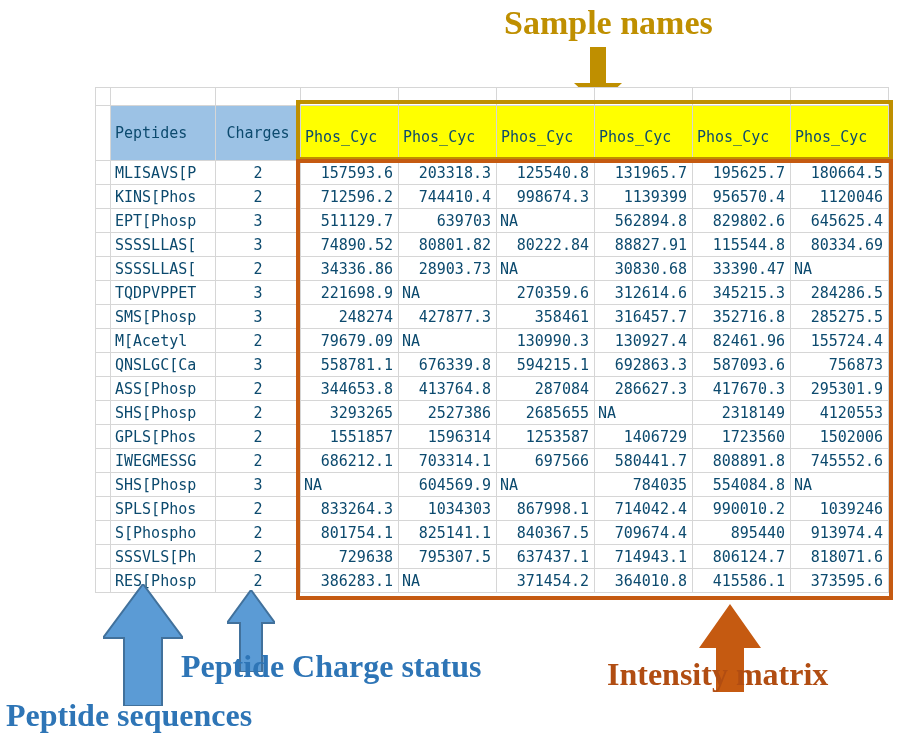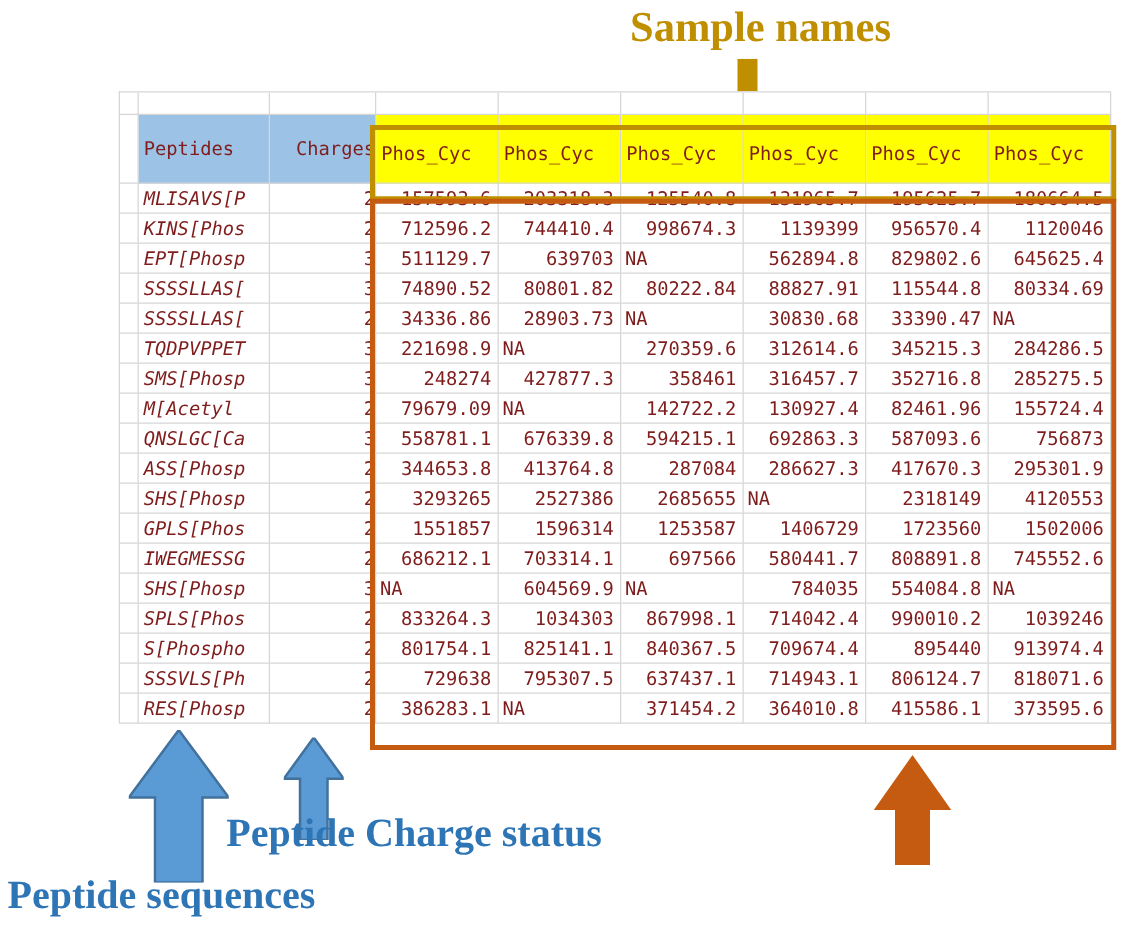--- a/index.html
+++ b/index.html
@@ -20,43 +20,43 @@
   .ann-sample{left:504px;top:4px;font-size:34px;}
   .ann-charge{left:181px;top:648px;font-size:32px;}
   .ann-seq{left:6px;top:697px;font-size:32px;}
   .ann-intensity{left:607px;top:656px;font-size:32px;}
 
   
   .arrow{position:absolute;}
 
   
   .sheet{
-    position:absolute;left:95px;top:73px;
+    position:absolute;left:95px;top:87px;
     display:grid;
     grid-template-columns:15px 105px 85px repeat(6, 98px);
     grid-template-rows:18px 55px repeat(18, 24px);
     border-left:1px solid #d6d6d6;
     border-top:1px solid #d6d6d6;
     background:#ffffff;
     font-size:15px;
-    color:#7f1d1d;
+    color:#0c4a6e;
   }
   .cell{
     border-right:1px solid #d6d6d6;
     border-bottom:1px solid #d6d6d6;
     overflow:hidden;
     white-space:nowrap;
     box-sizing:border-box;
     display:flex;
     align-items:center;
   }
   .cell.hdr-blue{background:#9cc2e5;}
   .cell.hdr-yellow{background:#ffff00;display:block;padding-top:5px;line-height:21px;}
-  .cell.peptide{padding-left:4px;font-style:italic;}
-  .cell.charge{justify-content:flex-end;}
+  .cell.peptide{padding-left:4px;}
+  .cell.charge{justify-content:center;}
   .cell.num{justify-content:flex-end;padding-right:5px;}
   .cell.na{justify-content:flex-start;padding-left:3px;}
   .hdr-label{padding-left:4px;}
   .hdr-line{padding-left:4px;margin-top:16px;}
 
   
   .boxoverlay{position:absolute;box-sizing:border-box;pointer-events:none;background:transparent;}
   .yellow-box{left:296px;top:100px;width:597px;height:61px;border:4px solid #bf8f00;}
   .orange-box{left:296px;top:159px;width:597px;height:441px;border:4px solid #c55a11;}
 </style>
@@ -173,21 +173,21 @@
       <div class="cell num">427877.3</div>
       <div class="cell num">358461</div>
       <div class="cell num">316457.7</div>
       <div class="cell num">352716.8</div>
       <div class="cell num">285275.5</div>
       <div class="cell "></div>
       <div class="cell peptide">M[Acetyl</div>
       <div class="cell charge">2</div>
       <div class="cell num">79679.09</div>
       <div class="cell na">NA</div>
-      <div class="cell num">142722.2</div>
+      <div class="cell num">130990.3</div>
       <div class="cell num">130927.4</div>
       <div class="cell num">82461.96</div>
       <div class="cell num">155724.4</div>
       <div class="cell "></div>
       <div class="cell peptide">QNSLGC[Ca</div>
       <div class="cell charge">3</div>
       <div class="cell num">558781.1</div>
       <div class="cell num">676339.8</div>
       <div class="cell num">594215.1</div>
       <div class="cell num">692863.3</div>
@@ -289,14 +289,15 @@
   </svg>
 
   <svg class="arrow" style="left:699px;top:604px" width="62" height="88" viewBox="0 0 62 88">
     <polygon points="31,0 62,44 45,44 45,88 17,88 17,44 0,44" fill="#c55a11"></polygon>
   </svg>
 
   <div class="ann ann-seq" style="color:#2e75b6">Peptide sequences</div>
 
   <div class="ann ann-charge" style="color:#2e75b6">Peptide Charge status</div>
 
+  <div class="ann ann-intensity" style="color:#b14d12">Intensity matrix</div>
 
 </div>
 
 </body></html>

